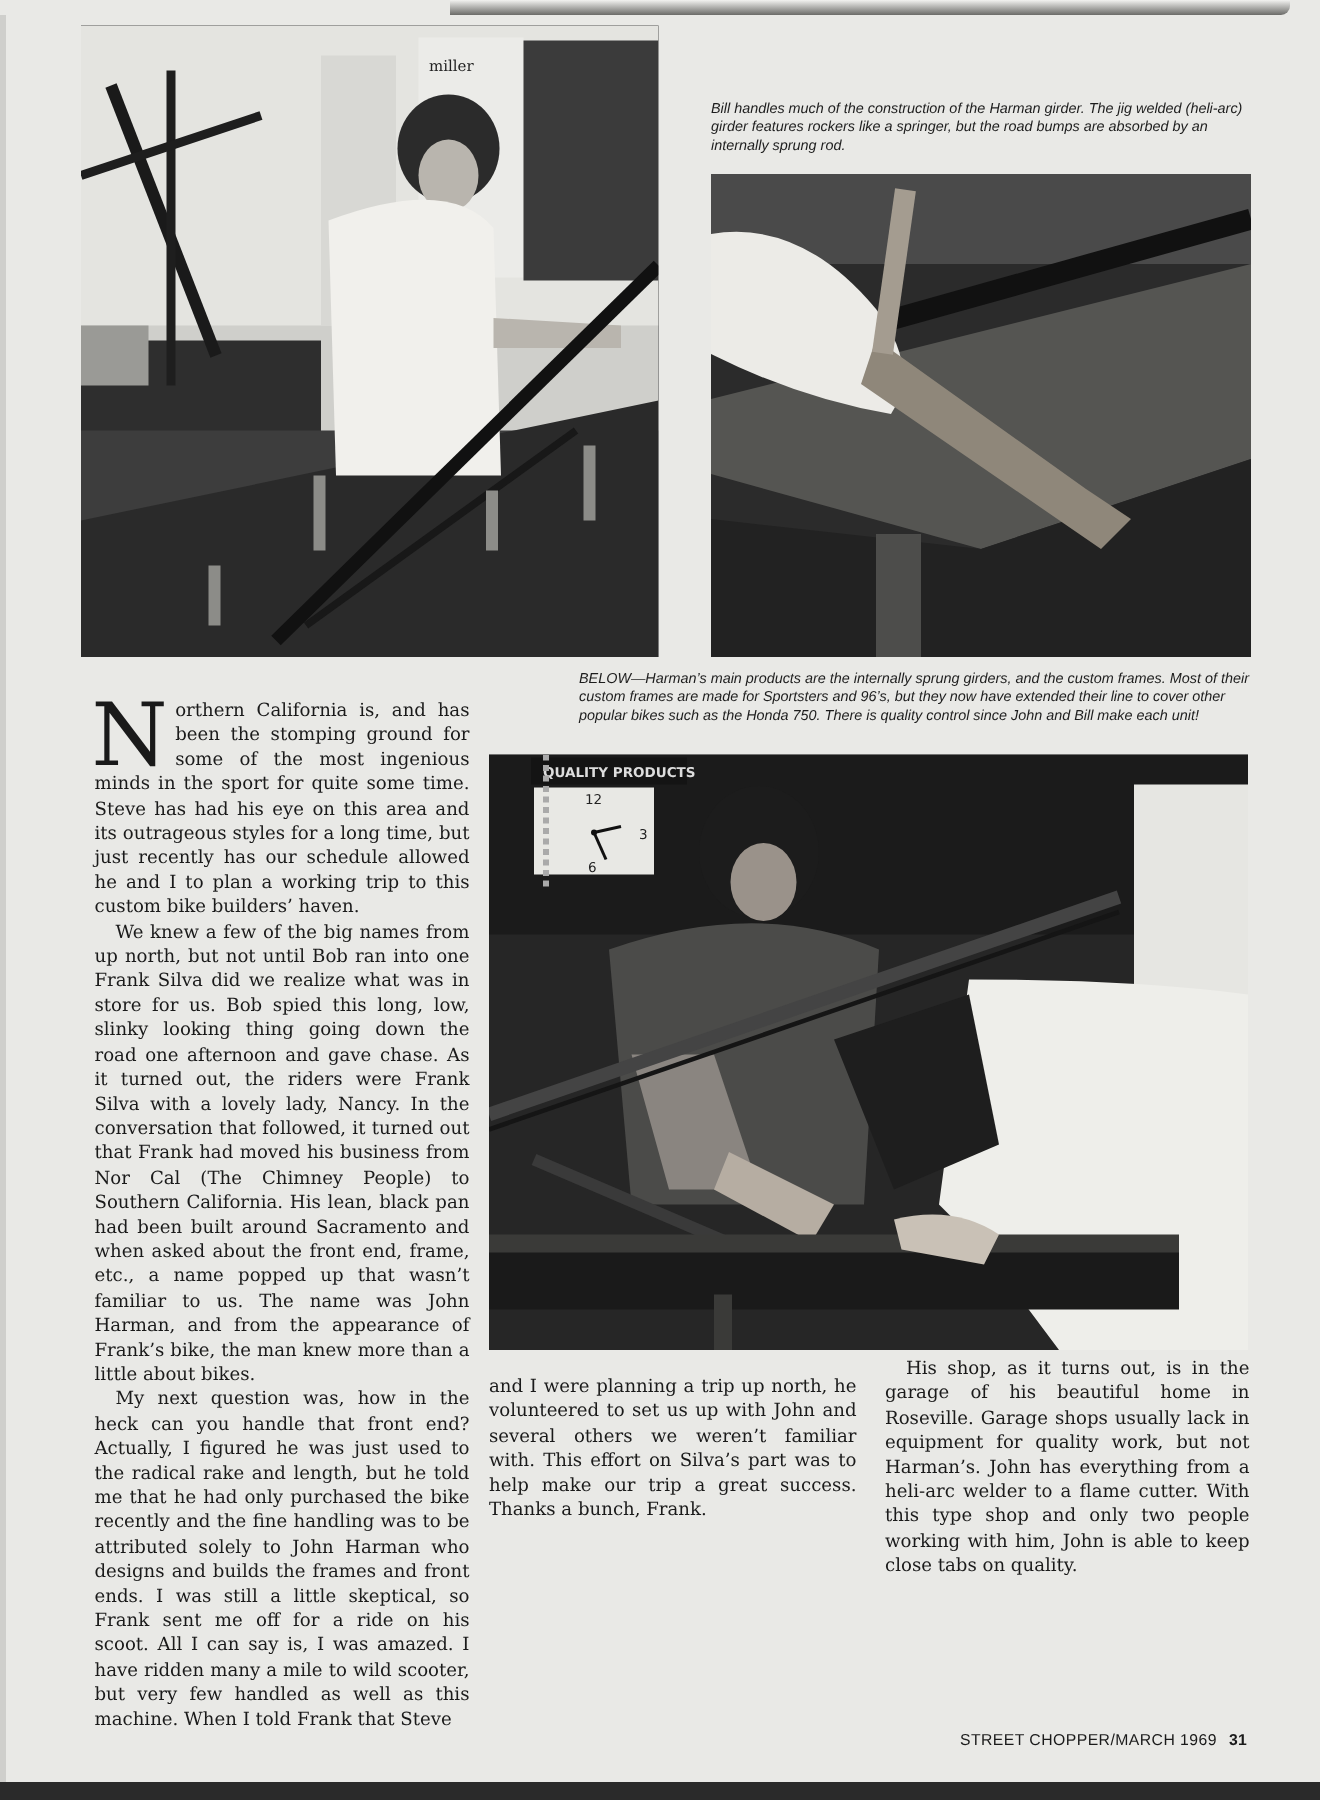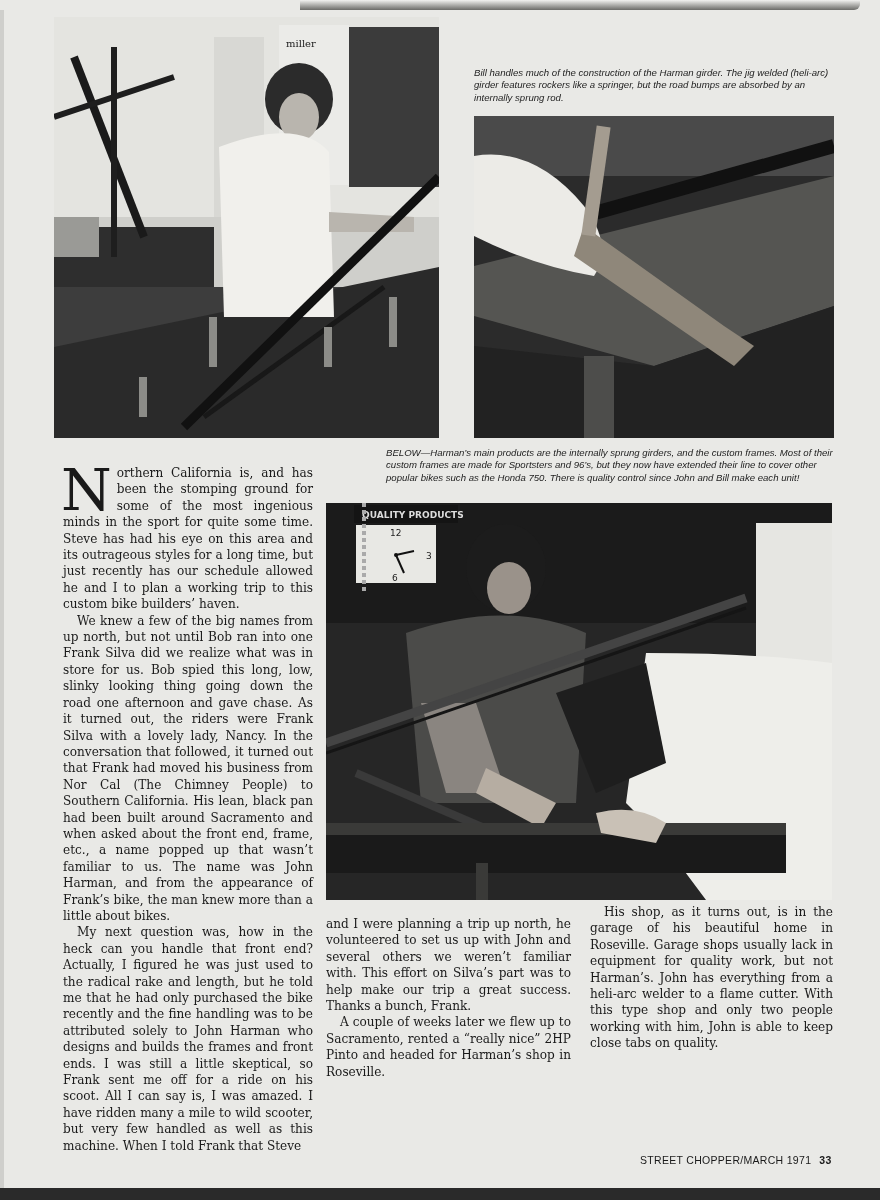--- a/index.html
+++ b/index.html
@@ -143,24 +143,23 @@
 </div>
 
 <div class="column" id="col-left">
   <p class="first"><span class="drop-cap">N</span><span>orthern California is, and has been the stomping ground for some of the most ingenious minds in the sport for quite some time. Steve has had his eye on this area and its outrageous styles for a long time, but just recently has our schedule allowed he and I to plan a working trip to this custom bike builders’ haven.</span></p>
   <p>We knew a few of the big names from up north, but not until Bob ran into one Frank Silva did we realize what was in store for us. Bob spied this long, low, slinky looking thing going down the road one afternoon and gave chase. As it turned out, the riders were Frank Silva with a lovely lady, Nancy. In the conversation that followed, it turned out that Frank had moved his business from Nor Cal (The Chimney People) to Southern California. His lean, black pan had been built around Sacramento and when asked about the front end, frame, etc., a name popped up that wasn’t familiar to us. The name was John Harman, and from the appearance of Frank’s bike, the man knew more than a little about bikes.</p>
   <p>My next question was, how in the heck can you handle that front end? Actually, I figured he was just used to the radical rake and length, but he told me that he had only purchased the bike recently and the fine handling was to be attributed solely to John Harman who designs and builds the frames and front ends. I was still a little skeptical, so Frank sent me off for a ride on his scoot. All I can say is, I was amazed. I have ridden many a mile to wild scooter, but very few handled as well as this machine. When I told Frank that Steve</p>
 </div>
 
 <div class="column" id="col-mid">
   <p class="noindent">and I were planning a trip up north, he volunteered to set us up with John and several others we weren’t familiar with. This effort on Silva’s part was to help make our trip a great success. Thanks a bunch, Frank.</p>
-  <p>A couple of weeks later we flew up to Sacramento, rented a “really nice” 2HP Pinto and headed for Harman’s shop in Roseville.</p>
 </div>
 
 <div class="column" id="col-right">
   <p>His shop, as it turns out, is in the garage of his beautiful home in Roseville. Garage shops usually lack in equipment for quality work, but not Harman’s. John has everything from a heli-arc welder to a flame cutter. With this type shop and only two people working with him, John is able to keep close tabs on quality.</p>
 </div>
 
 <div class="folio">
-  <span>STREET CHOPPER/MARCH 1971</span><span class="pg">33</span>
+  <span>STREET CHOPPER/MARCH 1969</span><span class="pg">31</span>
 </div>
 
 <div class="page-bottom-bar"></div>
 
 </body></html>

